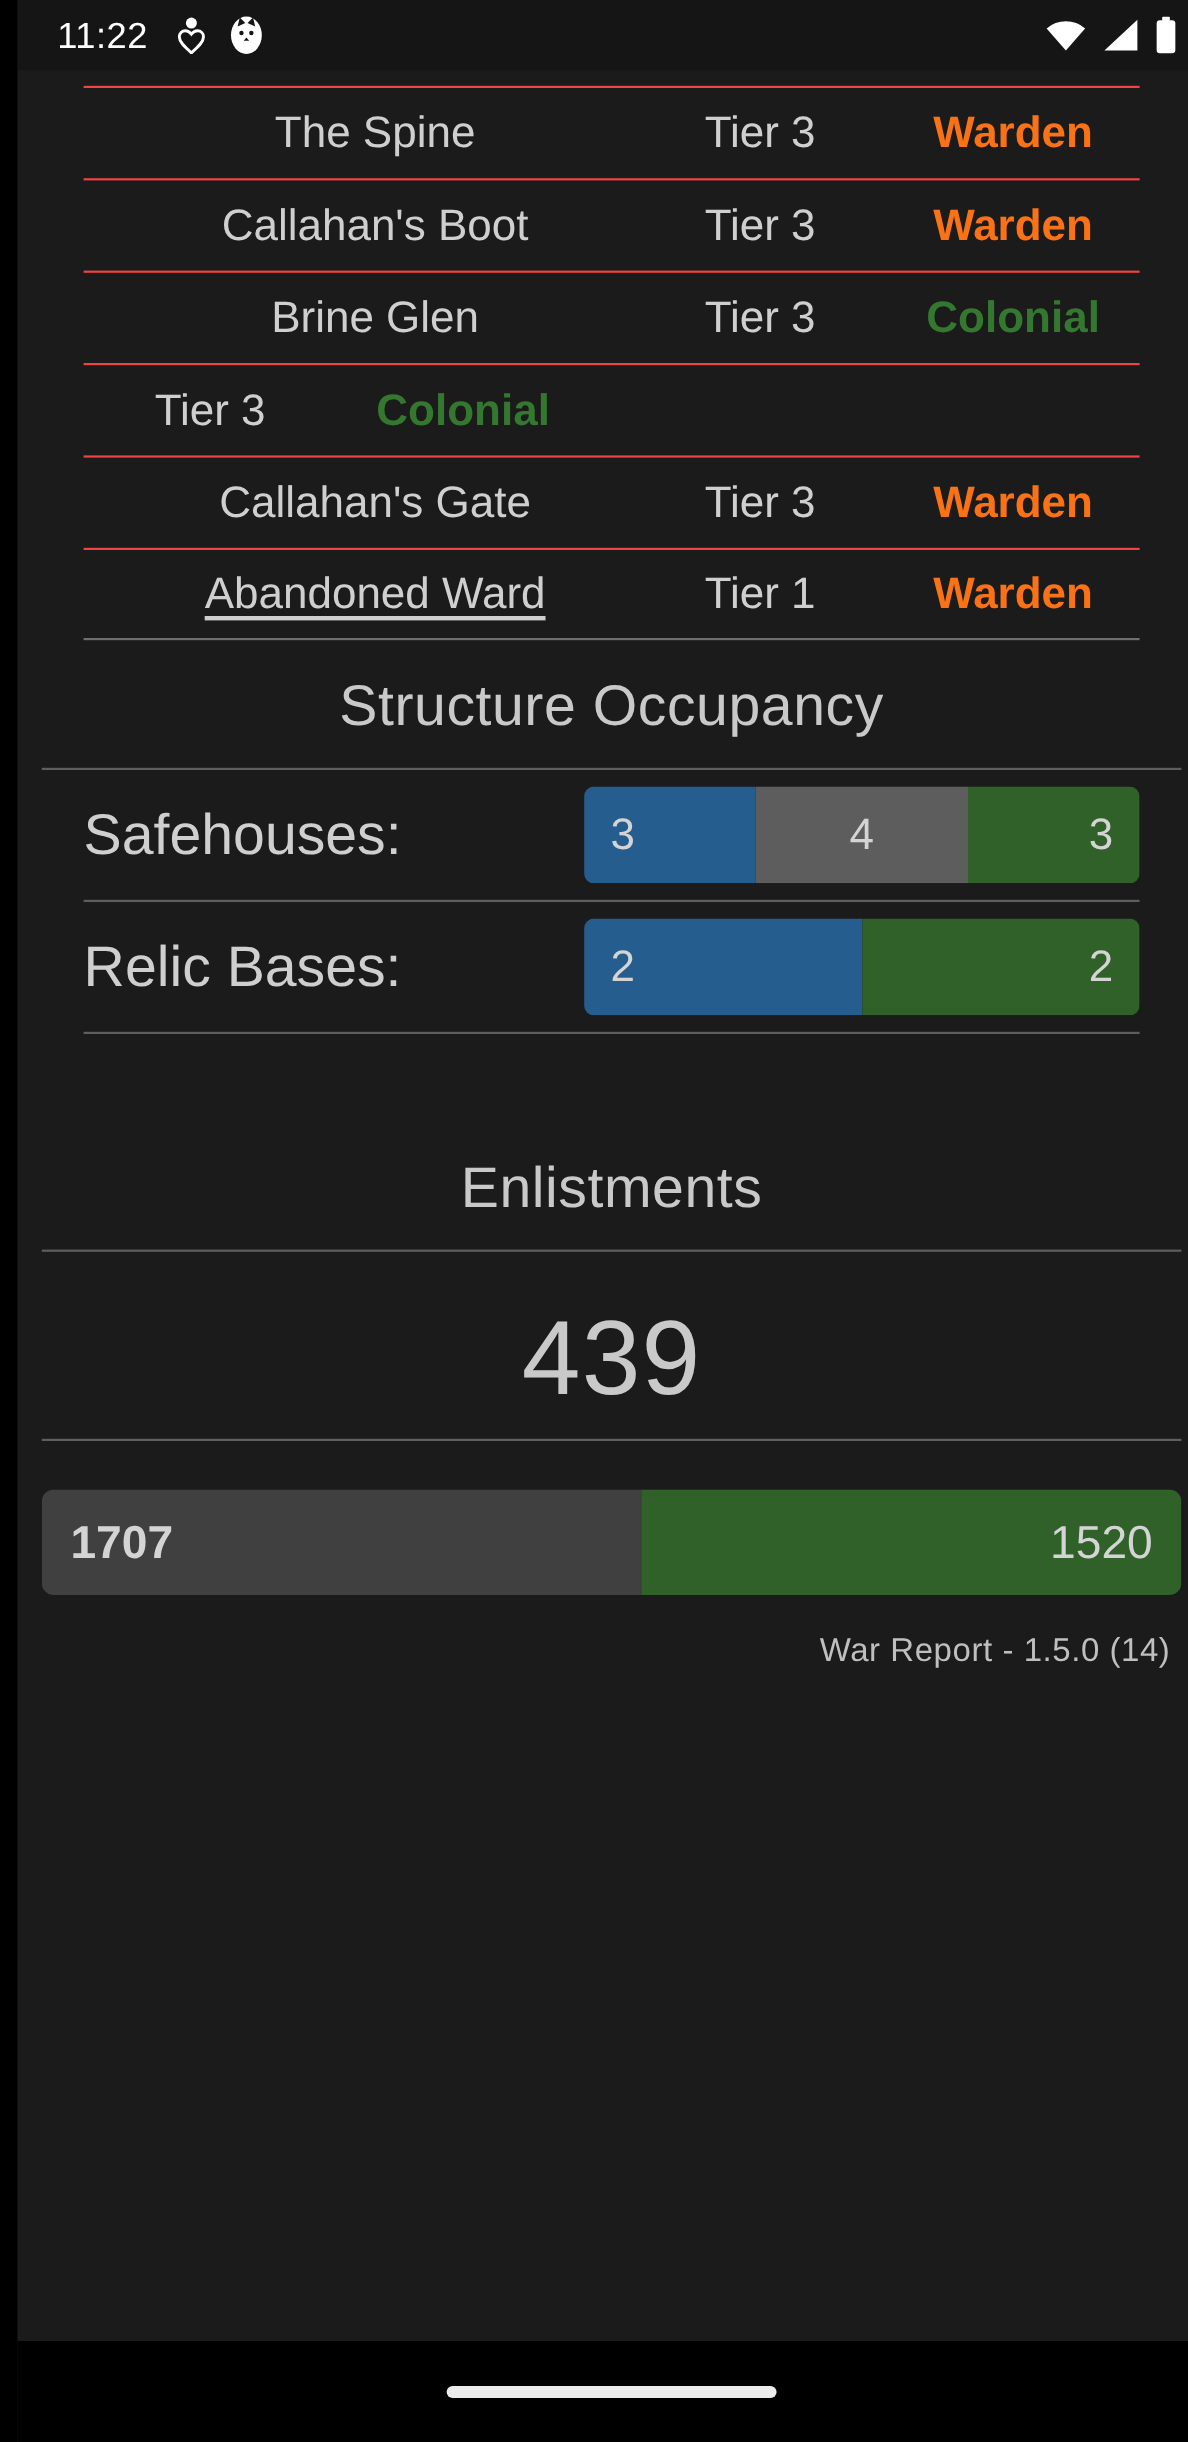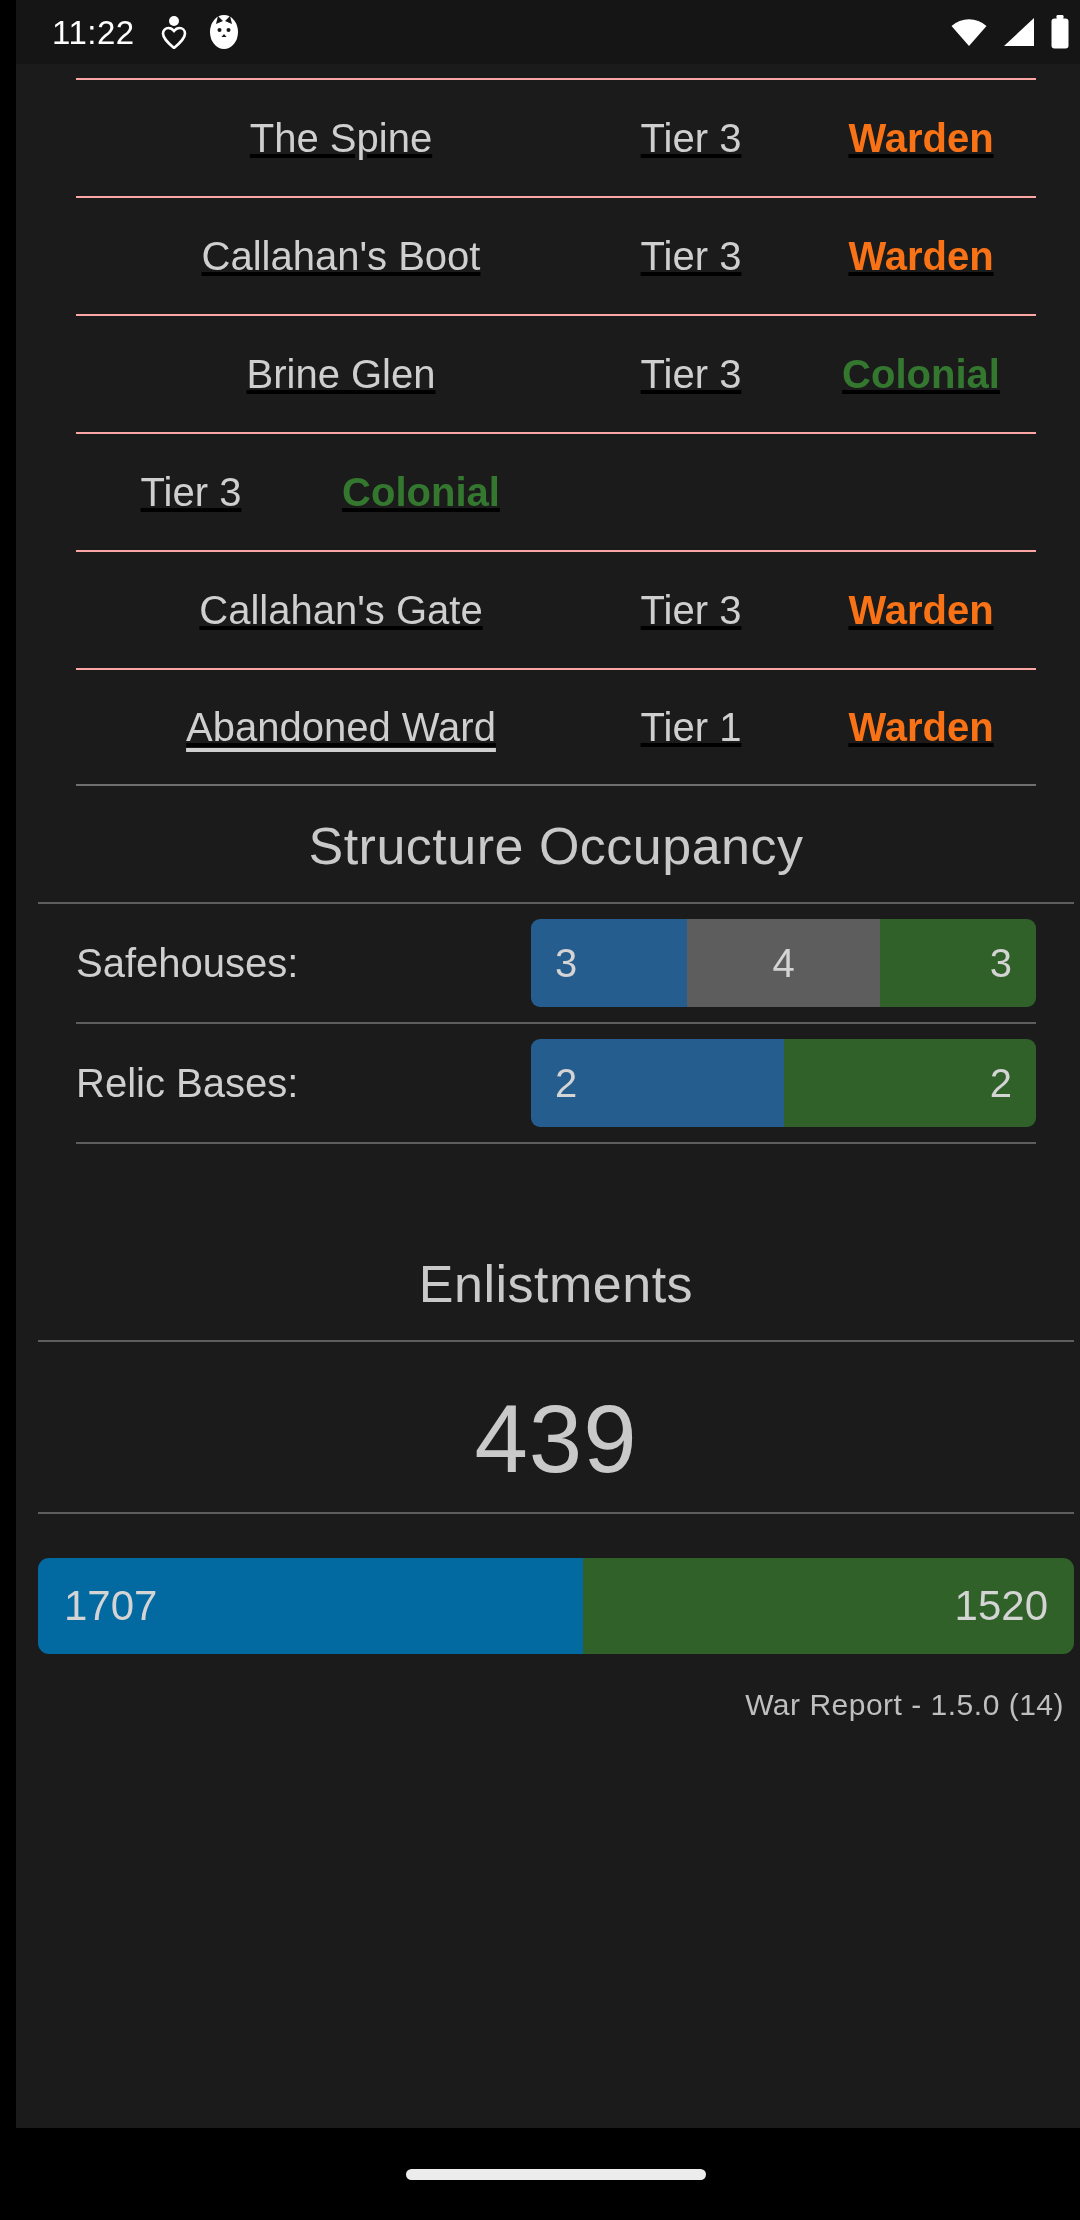--- a/index.html
+++ b/index.html
@@ -61,24 +61,23 @@
   }
 
   
   .region-table {
     padding: 0;
     margin-top: 14px;
   }
   .region-row {
     display: flex;
     align-items: center;
-    height: 118px;
+    height: 84px;
     margin: 0 60px 0 60px;
-    border-top: 2px solid #fca5a5;
-    text-decoration: underline;
+    border-top: 2px solid #ef4444;
   }
   .region-row:last-child { border-bottom: 2px solid #6f6f6f; }
 
   .cell-name {
     flex: 1 1 auto;
     text-align: center;
     font-size: 40px;
     color: #cfcfcf;
     font-weight: 400;
     padding-left: 30px;
@@ -117,21 +116,21 @@
 
   
   .occ-row {
     display: flex;
     align-items: center;
     height: 120px;
     margin: 0 60px;
     border-bottom: 2px solid #5e5e5e;
   }
   .occ-label {
-    font-size: 40px;
+    font-size: 52px;
     color: #cfcfcf;
     flex: 0 0 auto;
   }
   .occ-bar {
     margin-left: auto;
     width: 505px;
     height: 88px;
     display: flex;
     border-radius: 9px;
     overflow: hidden;
@@ -165,21 +164,21 @@
     border-radius: 11px;
     overflow: hidden;
   }
   .cas-seg {
     display: flex;
     align-items: center;
     font-size: 42px;
     color: #d4d4d4;
     padding: 0 26px;
   }
-  .cas-blue  { background: #0369a1; justify-content: flex-start; }
+  .cas-blue  { background: #404040; justify-content: flex-start; font-weight: bold; }
   .cas-green { background: #2f6129; justify-content: flex-end; }
 
   
   .footer {
     text-align: right;
     padding: 34px 32px 0 0;
     font-size: 30px;
     color: #bfbfbf;
     letter-spacing: 0.5px;
   }

